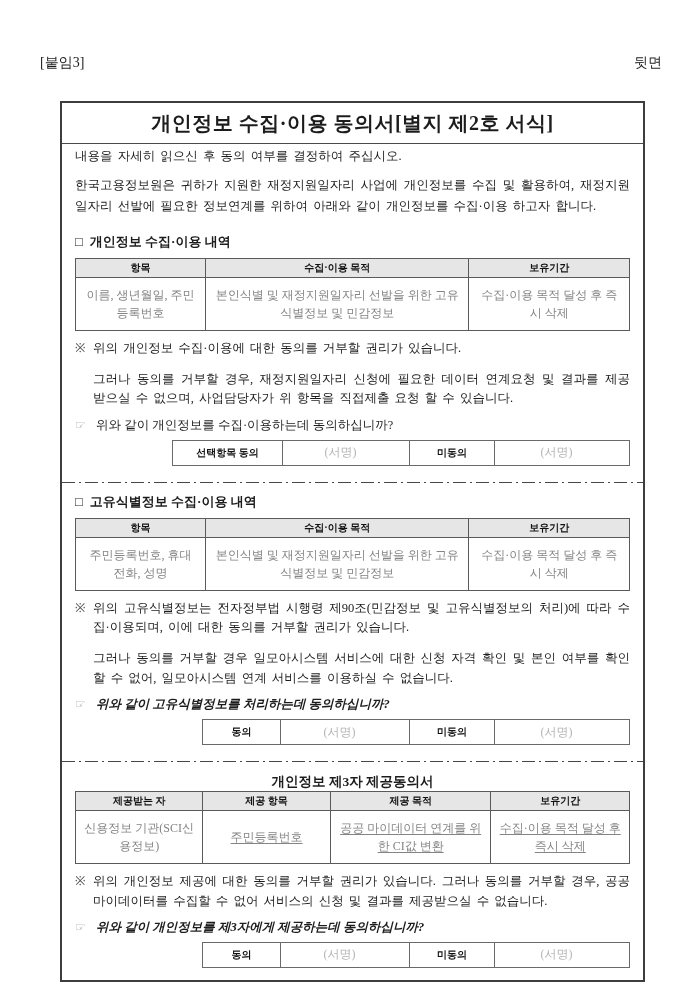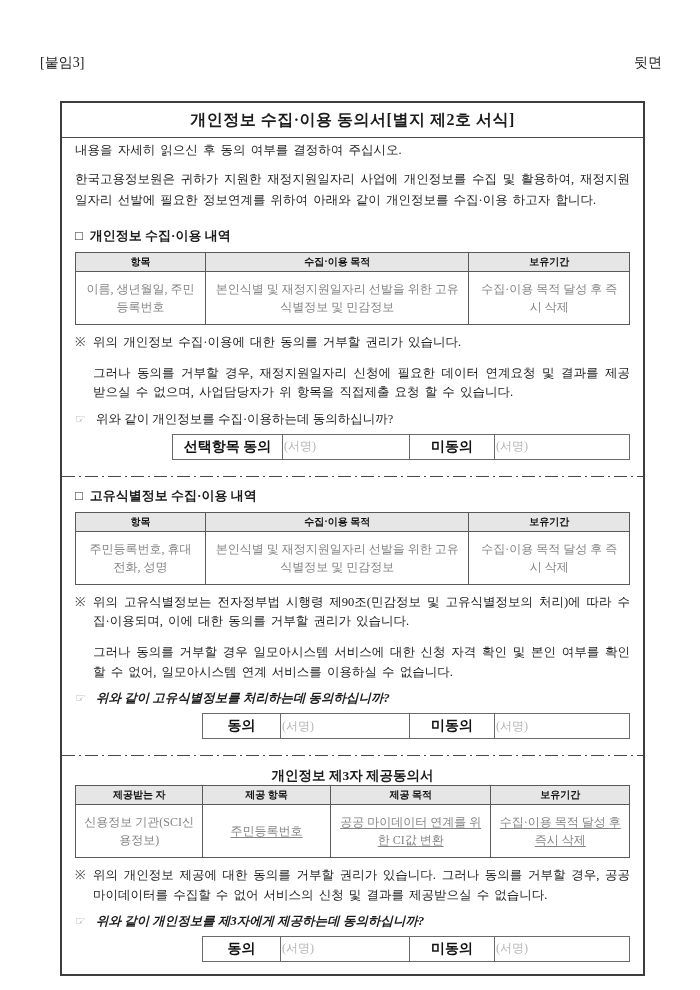--- a/index.html
+++ b/index.html
@@ -19,21 +19,21 @@
   }
   .form-box {
     margin: 29px 55px 0 60px;
     width: 585px;
     border: 2px solid #3d3d3d;
     background: #fff;
   }
   .form-title {
     text-align: center;
     font-weight: bold;
-    font-size: 16px;
+    font-size: 20px;
     letter-spacing: 0.5px;
     padding: 7px 0 6px;
     border-bottom: 1.5px solid #4a4a4a;
   }
   .sec { padding: 2px 13px 9px; }
   .intro {
     margin: 7px 0 0;
     font-size: 12.5px;
     line-height: 1.72;
     text-align: justify;
@@ -91,25 +91,25 @@
   .question.bold .qtext { font-weight: bold; font-style: italic; }
   table.consent-table {
     border-collapse: collapse;
     table-layout: fixed;
     margin: 3px 0 3px auto;
   }
   table.consent-table td {
     border: 1px solid #6a6a6a;
     height: 25px;
     vertical-align: middle;
-    font-size: 14px;
+    font-size: 10px;
   }
   table.consent-table td.lbl { font-weight: bold; text-align: center; color: #111; }
   table.consent-table td.sig {
-    text-align: left; padding-right: 12px;
+    text-align: center; padding-right: 12px;
     color: #b5b5b5; font-size: 12px;
   }
   .divider {
     height: 1px;
     margin: 4px 0 0;
     background-image: repeating-linear-gradient(90deg,
       #474747 0 13px, transparent 13px 17px,
       #474747 17px 19px, transparent 19px 23px);
   }
   .sub-title {

